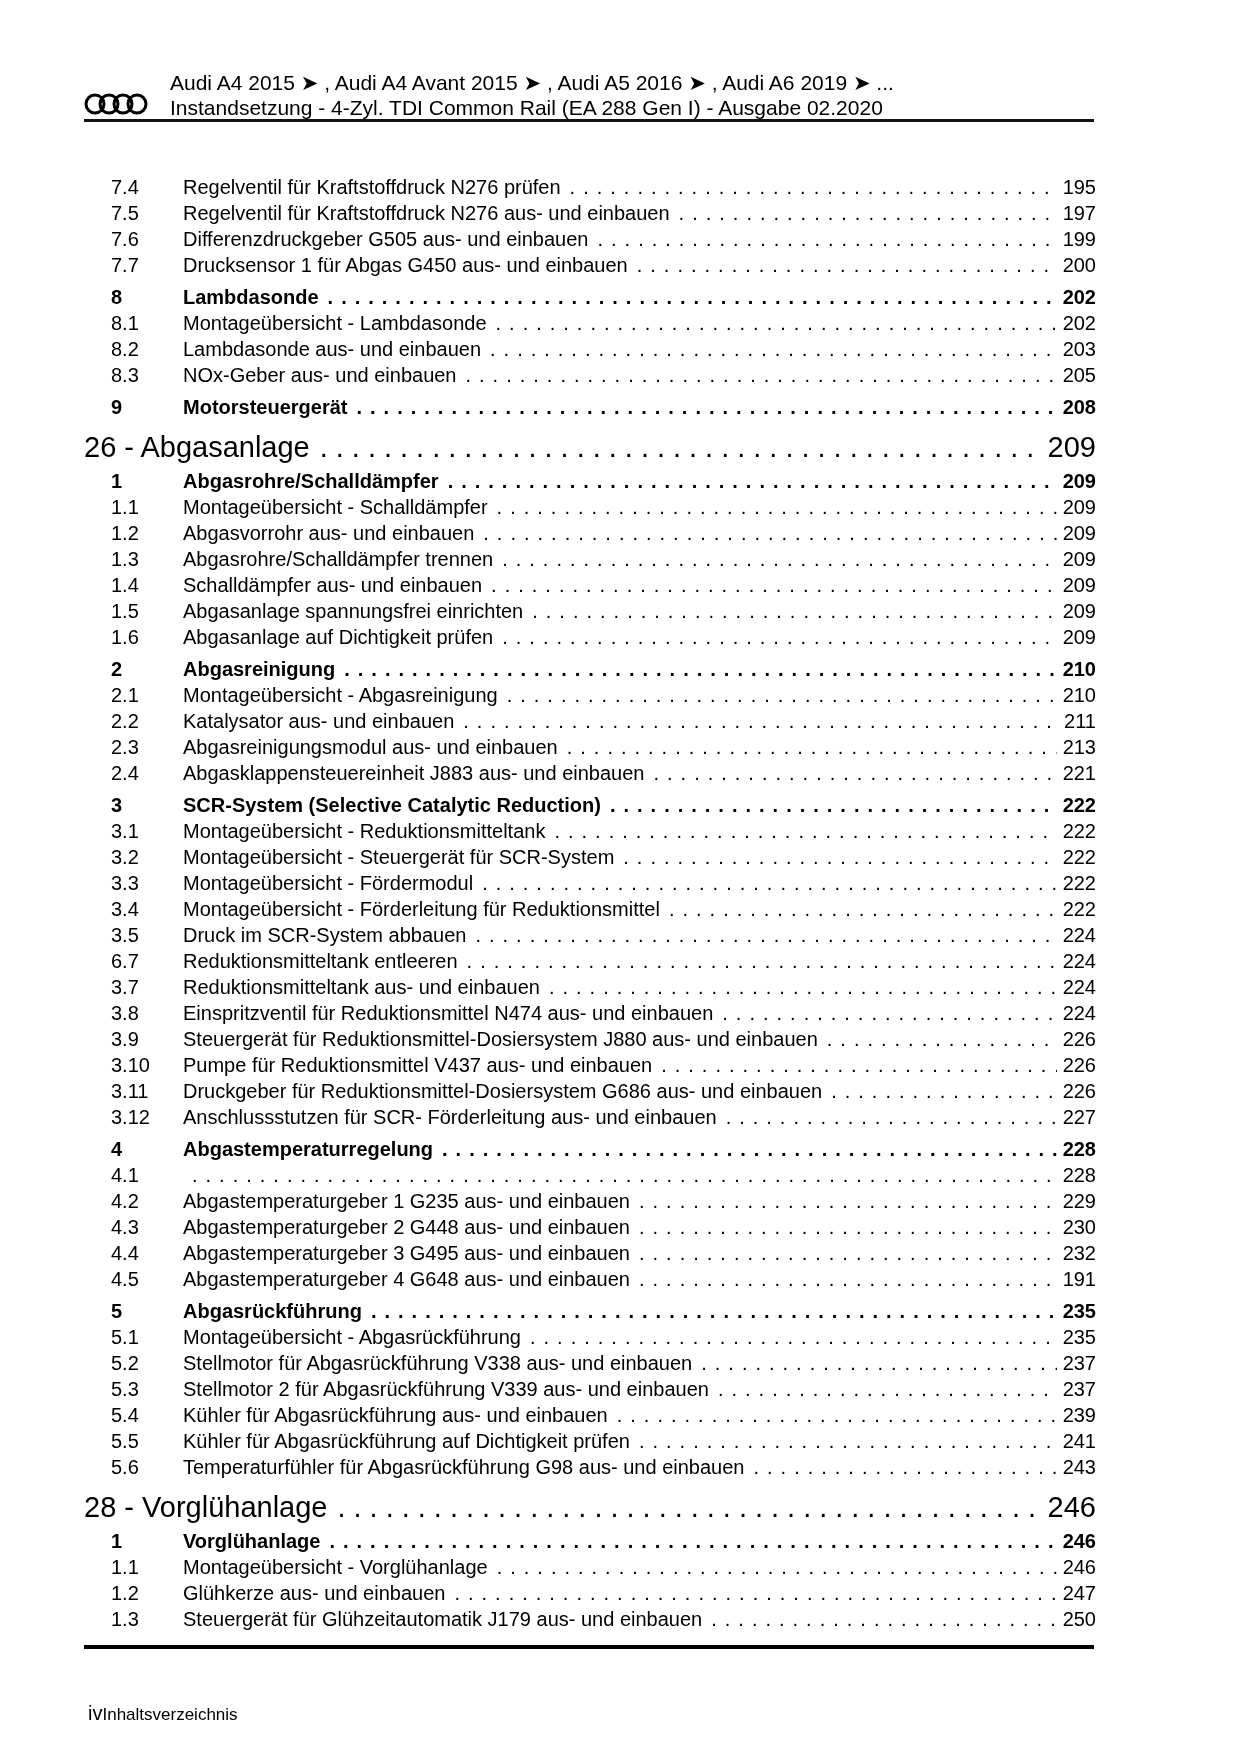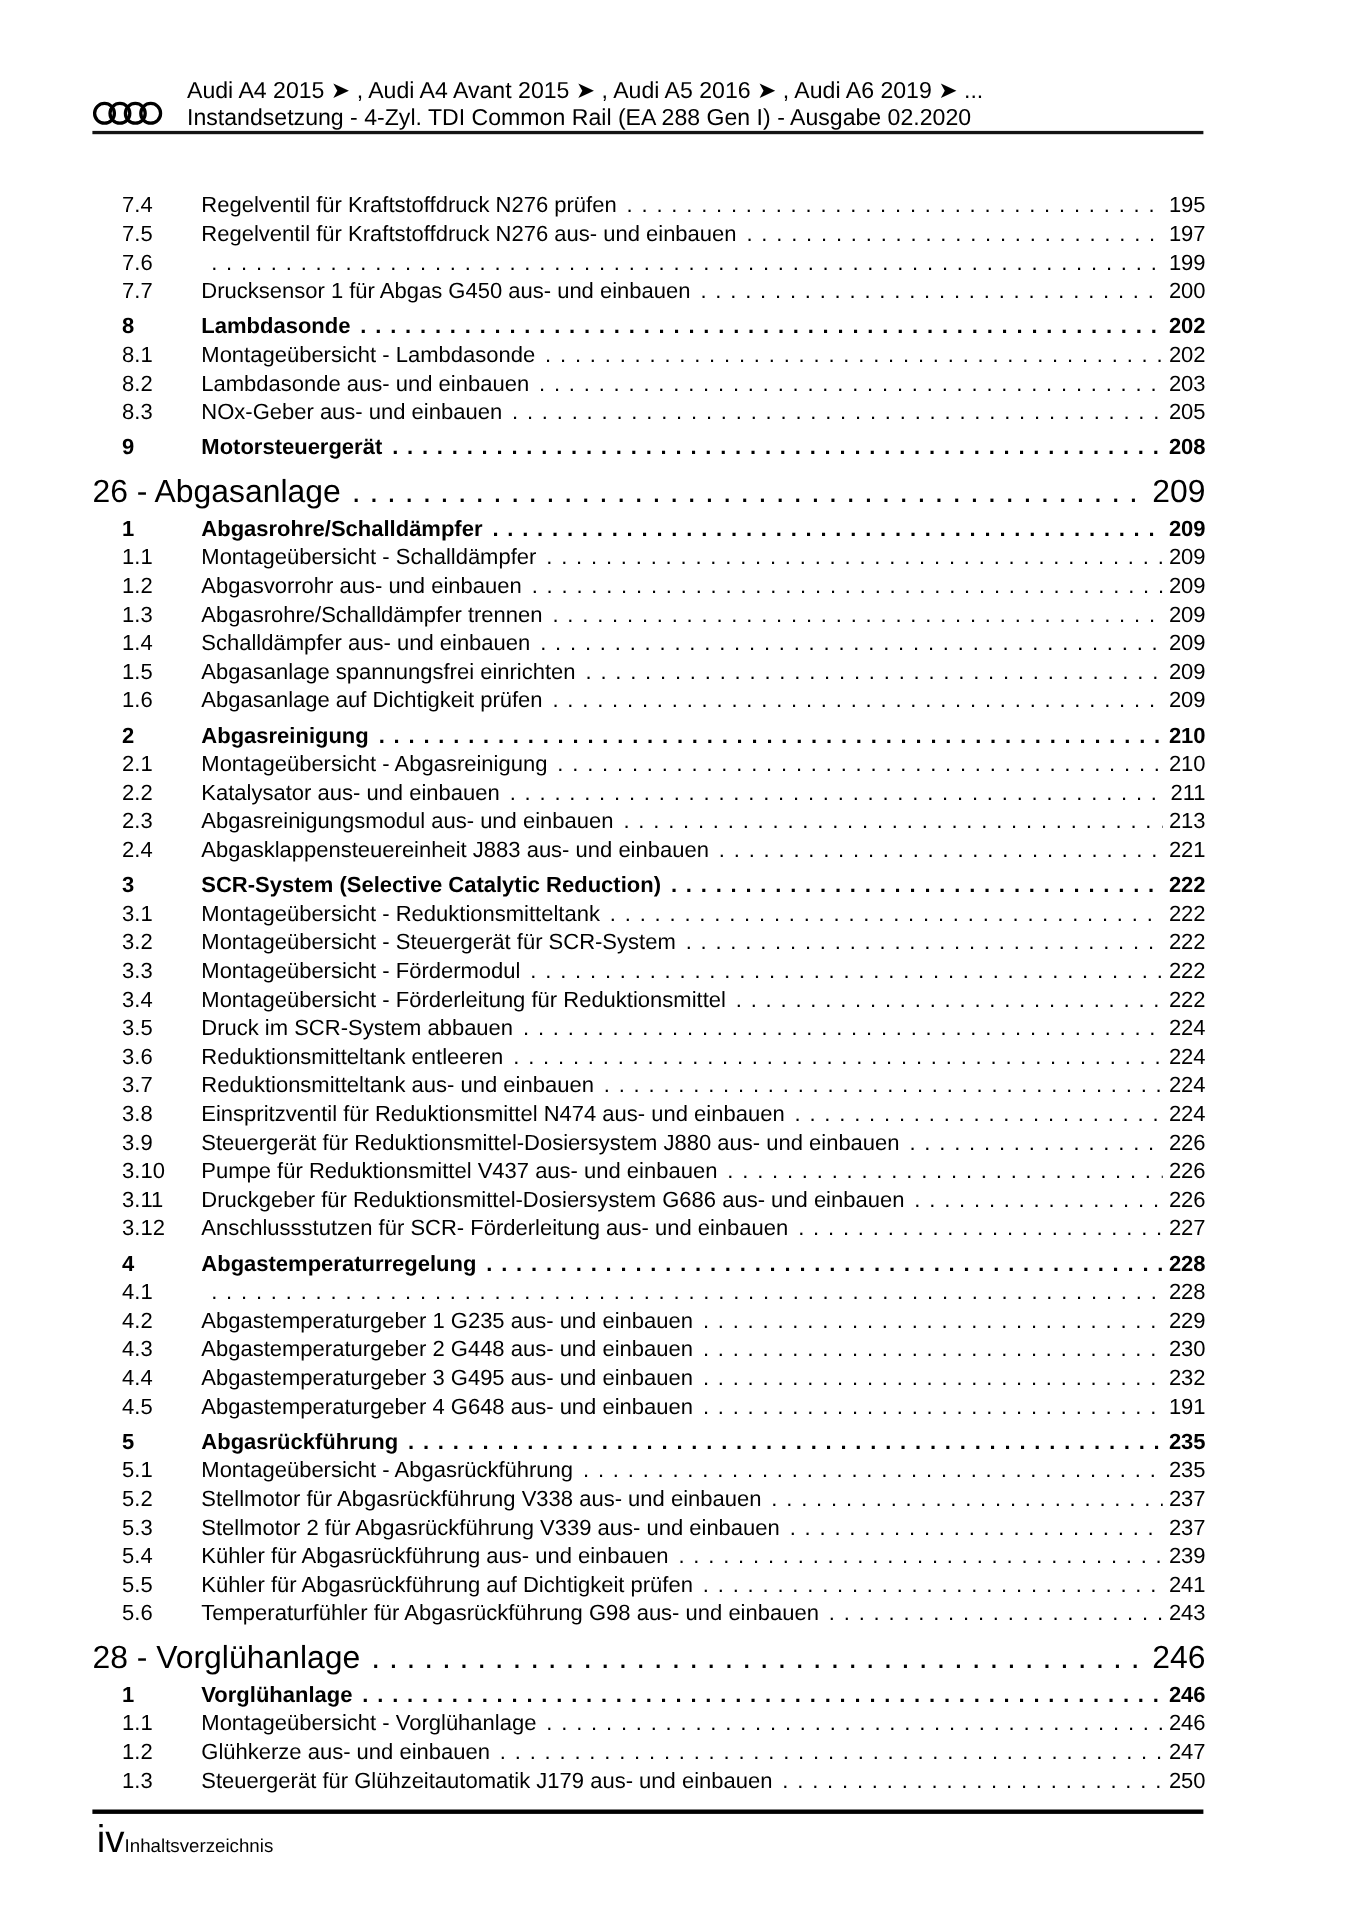--- a/index.html
+++ b/index.html
@@ -102,22 +102,23 @@
     background: #000000;
   }
   .footer {
     position: absolute;
     top: 1656px;
     left: 88px;
     display: flex;
     align-items: baseline;
   }
   .footer .roman {
-    font-size: 35px;
+    font-size: 20px;
     line-height: 34px;
+    margin-top: 40px;
   }
   .footer .label {
     font-size: 17px;
   }
 </style>
 </head>
 <body>
 
 <div class="header">
   <div class="logo">
@@ -145,20 +146,21 @@
     <span class="page-num">195</span>
   </div>
     <div class="row sub">
     <span class="num">7.5</span>
     <span class="title">Regelventil für Kraftstoffdruck N276 aus- und einbauen</span>
     <span class="dots"></span>
     <span class="page-num">197</span>
   </div>
     <div class="row sub">
     <span class="num">7.6</span>
+    <span class="title">Differenzdruckgeber G505 aus- und einbauen</span>
     <span class="dots"></span>
     <span class="page-num">199</span>
   </div>
     <div class="row sub">
     <span class="num">7.7</span>
     <span class="title">Drucksensor 1 für Abgas G450 aus- und einbauen</span>
     <span class="dots"></span>
     <span class="page-num">200</span>
   </div>
     <div class="row section">
@@ -299,21 +301,21 @@
     <span class="dots"></span>
     <span class="page-num">222</span>
   </div>
     <div class="row sub">
     <span class="num">3.5</span>
     <span class="title">Druck im SCR-System abbauen</span>
     <span class="dots"></span>
     <span class="page-num">224</span>
   </div>
     <div class="row sub">
-    <span class="num">3.6</span>
+    <span class="num">6.7</span>
     <span class="title">Reduktionsmitteltank entleeren</span>
     <span class="dots"></span>
     <span class="page-num">224</span>
   </div>
     <div class="row sub">
     <span class="num">3.7</span>
     <span class="title">Reduktionsmitteltank aus- und einbauen</span>
     <span class="dots"></span>
     <span class="page-num">224</span>
   </div>

